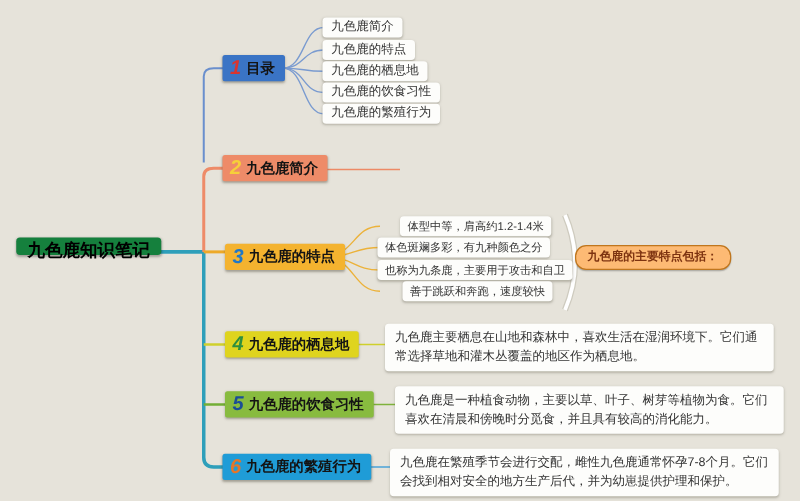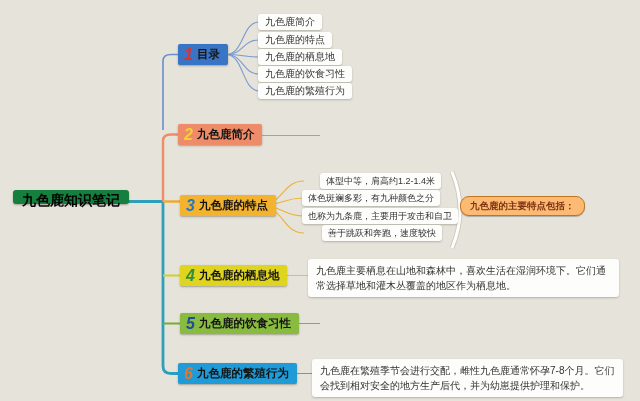--- a/index.html
+++ b/index.html
@@ -109,20 +109,21 @@
   <div class="node n4" style="left:180px;top:265px;">
     <span class="num">4</span>
     <span class="lbl">九色鹿的栖息地</span>
   </div>
   <div class="card detail" style="left:308px;top:259px;">九色鹿主要栖息在山地和森林中，喜欢生活在湿润环境下。它们通常选择草地和灌木丛覆盖的地区作为栖息地。</div>
 
   <div class="node n5" style="left:180px;top:313px;">
     <span class="num">5</span>
     <span class="lbl">九色鹿的饮食习性</span>
   </div>
+  <div class="card detail" style="left:316px;top:309px;">九色鹿是一种植食动物，主要以草、叶子、树芽等植物为食。它们喜欢在清晨和傍晚时分觅食，并且具有较高的消化能力。</div>
 
   <div class="node n6" style="left:178px;top:363px;">
     <span class="num">6</span>
     <span class="lbl">九色鹿的繁殖行为</span>
   </div>
   <div class="card detail" style="left:312px;top:359px;">九色鹿在繁殖季节会进行交配，雌性九色鹿通常怀孕7-8个月。它们会找到相对安全的地方生产后代，并为幼崽提供护理和保护。</div>
 
 </div>
 
 </body></html>

